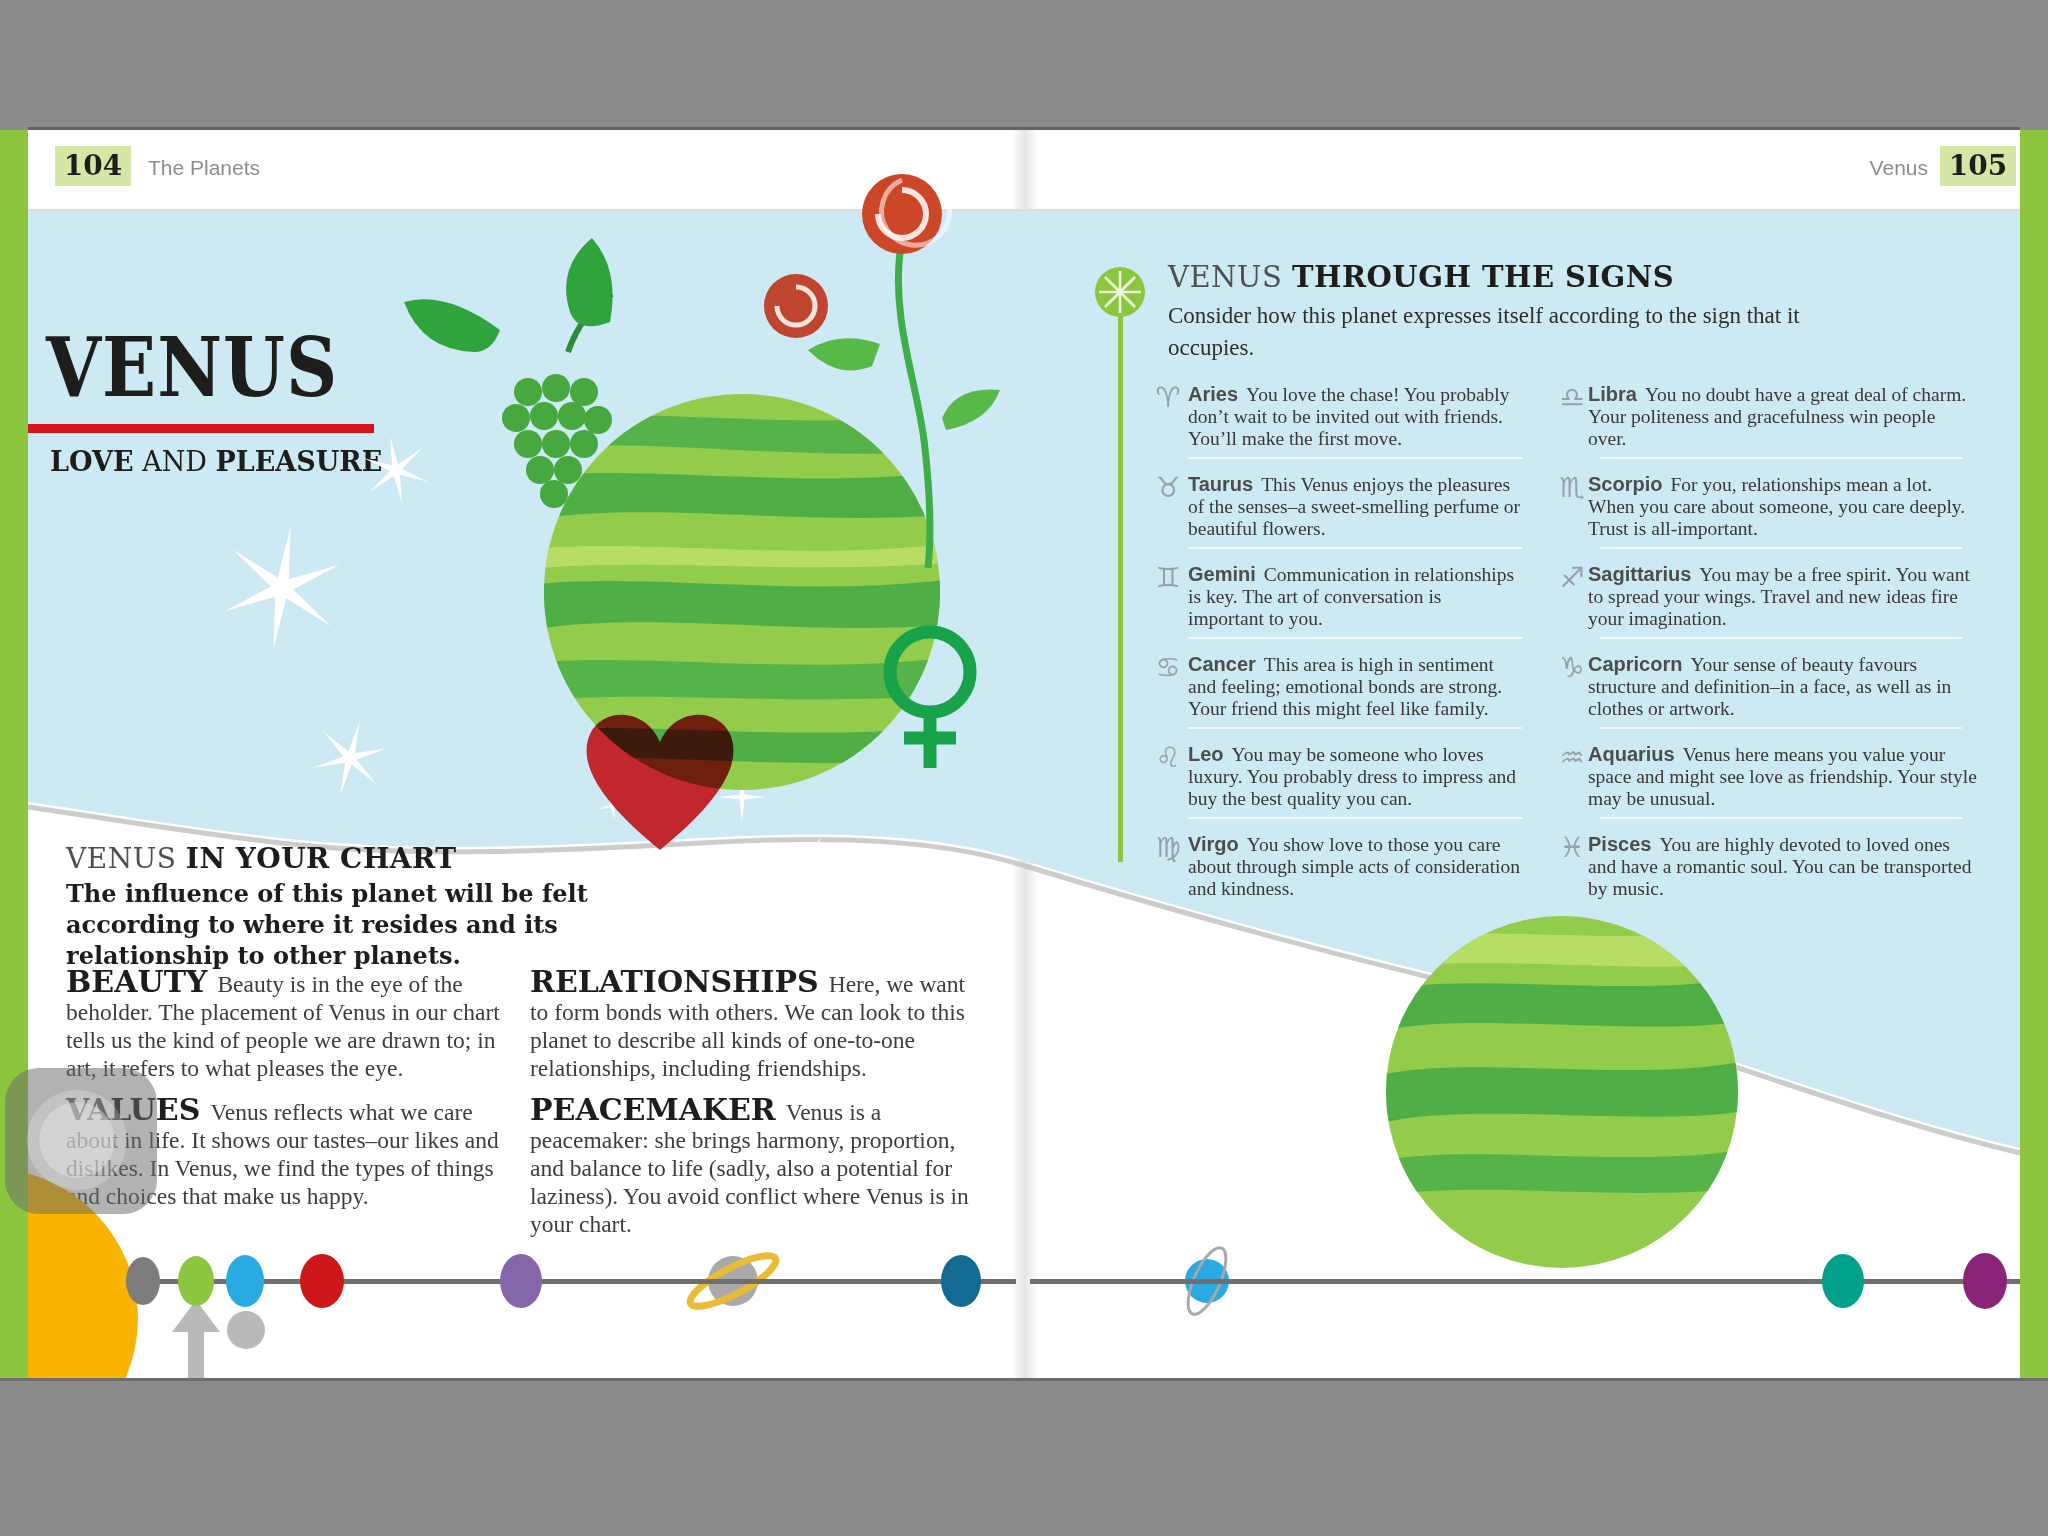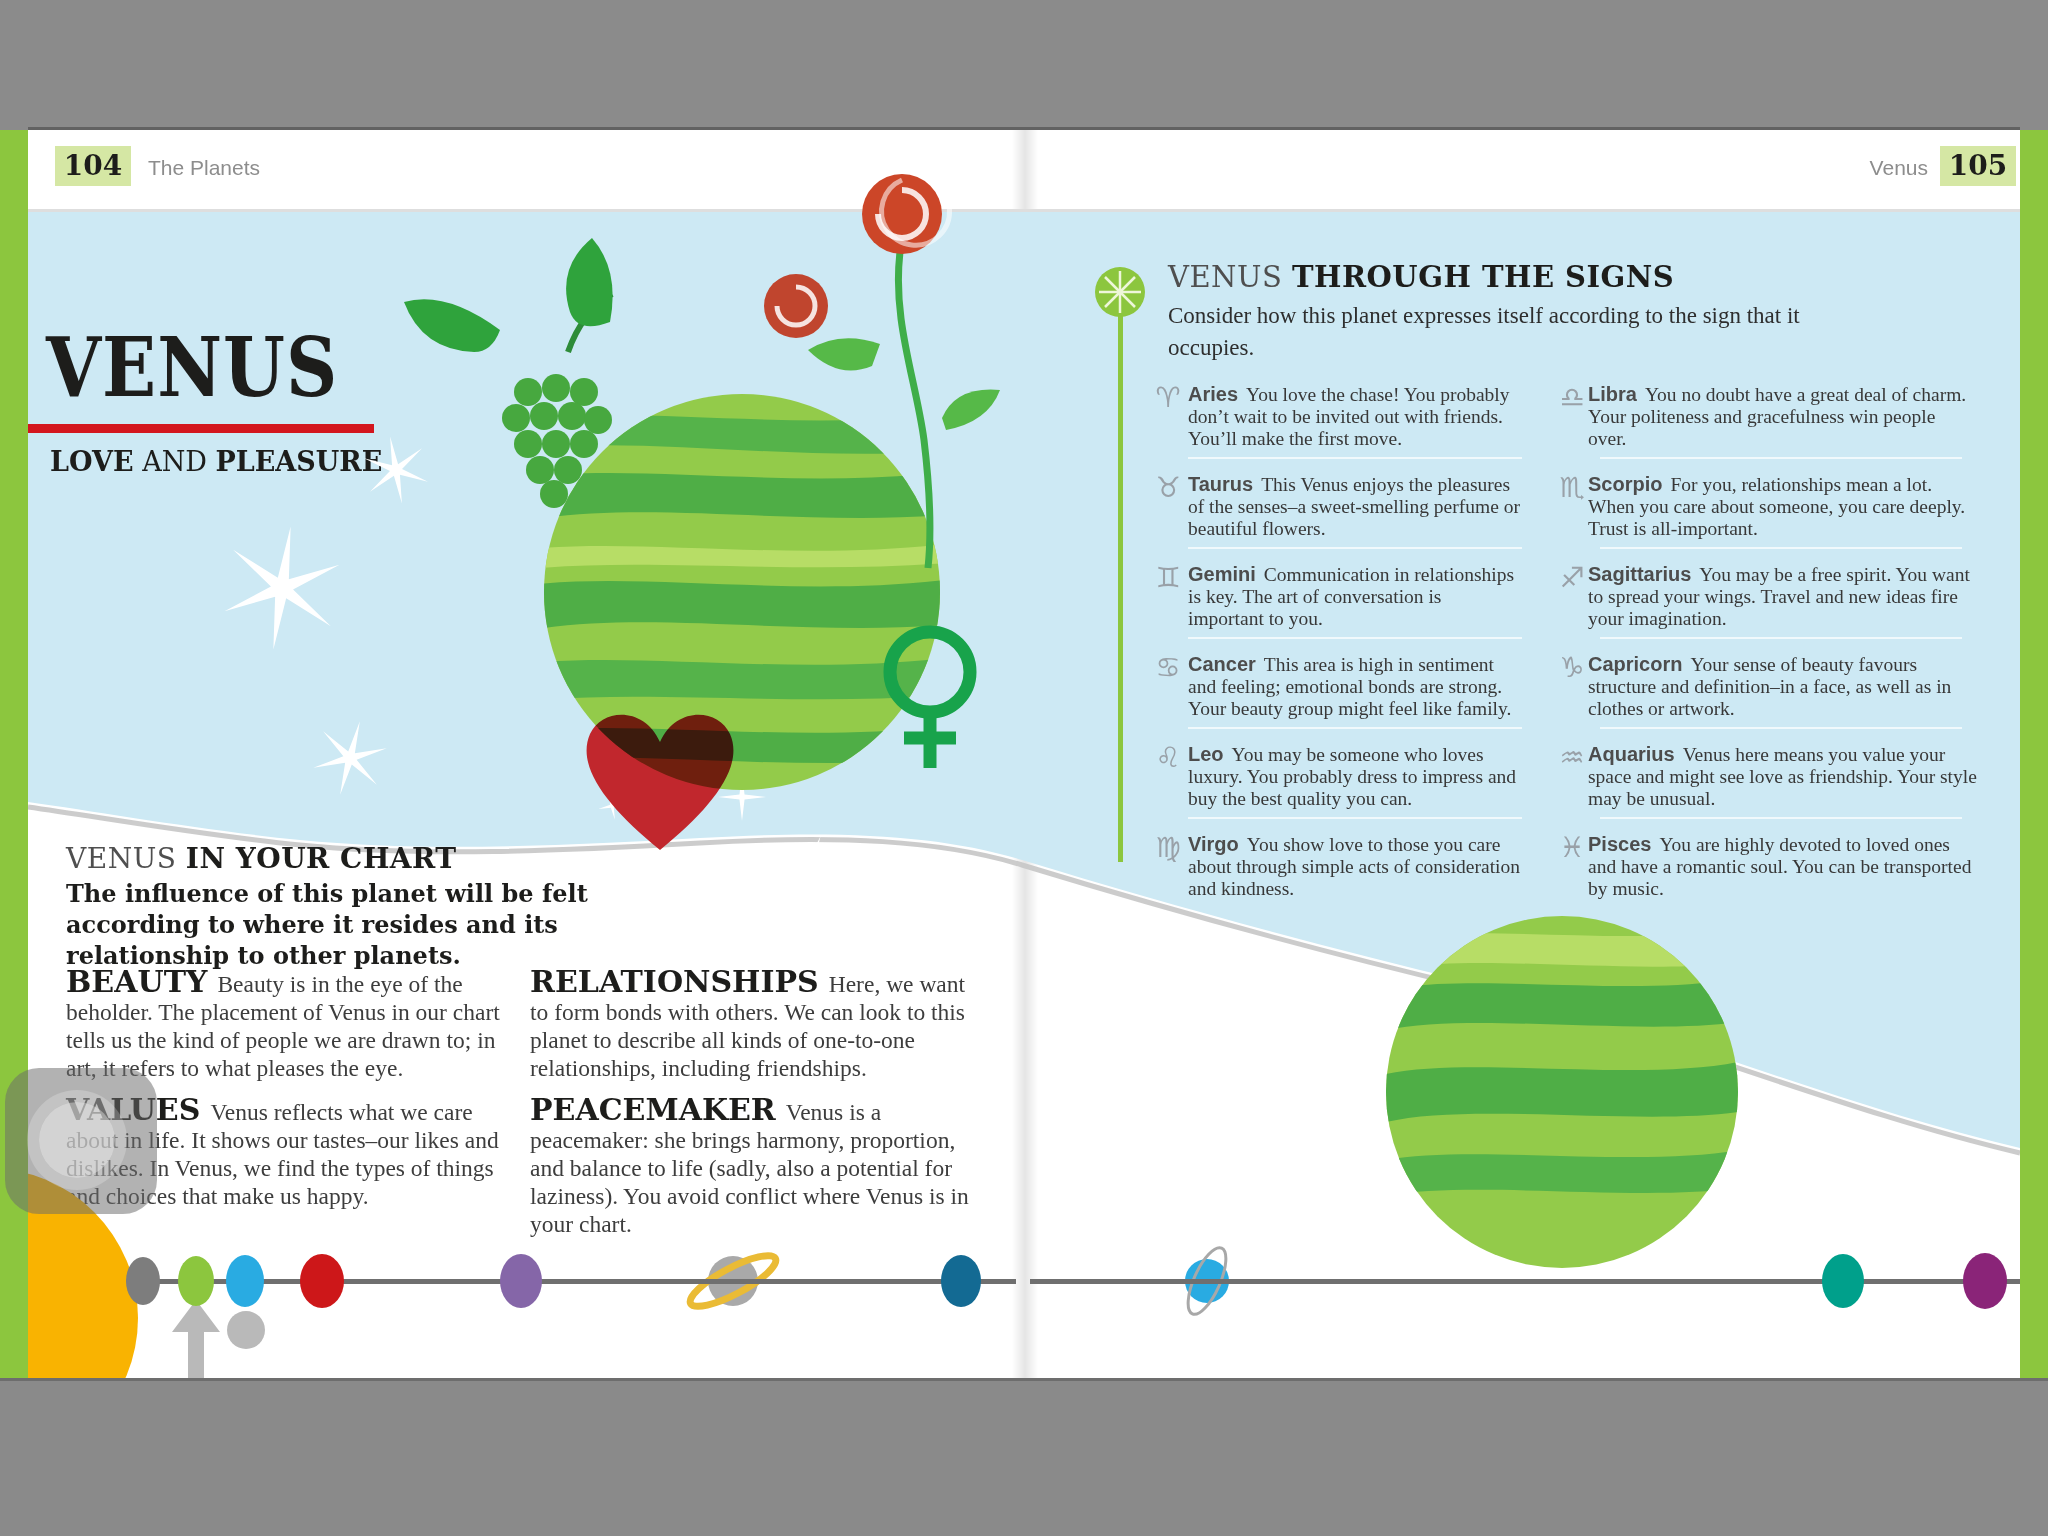--- a/index.html
+++ b/index.html
@@ -118,21 +118,21 @@
     <p><b>Taurus</b><span>This Venus enjoys the pleasures of the senses–a sweet-smelling perfume or beautiful flowers.</span></p>
     <div class="sep"></div>
   </div>
   <div class="abs sign" style="left:1150px;top:563px;width:372px">
     <span class="sg">♊</span>
     <p><b>Gemini</b><span>Communication in relationships is key. The art of conversation is important to you.</span></p>
     <div class="sep"></div>
   </div>
   <div class="abs sign" style="left:1150px;top:653px;width:372px">
     <span class="sg">♋</span>
-    <p><b>Cancer</b><span>This area is high in sentiment and feeling; emotional bonds are strong. Your beauty group might feel like family.</span></p>
+    <p><b>Cancer</b><span>This area is high in sentiment and feeling; emotional bonds are strong. Your friend this might feel like family.</span></p>
     <div class="sep"></div>
   </div>
   <div class="abs sign" style="left:1150px;top:743px;width:372px">
     <span class="sg">♌</span>
     <p><b>Leo</b><span>You may be someone who loves luxury. You probably dress to impress and buy the best quality you can.</span></p>
     <div class="sep"></div>
   </div>
   <div class="abs sign no-sep" style="left:1150px;top:833px;width:372px">
     <span class="sg">♍</span>
     <p><b>Virgo</b><span>You show love to those you care about through simple acts of consideration and kindness.</span></p>

